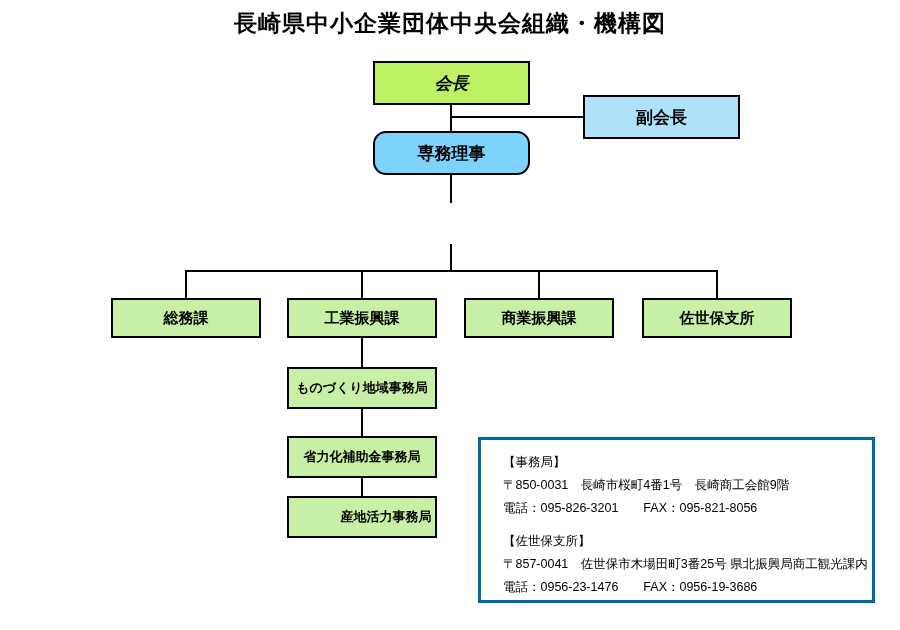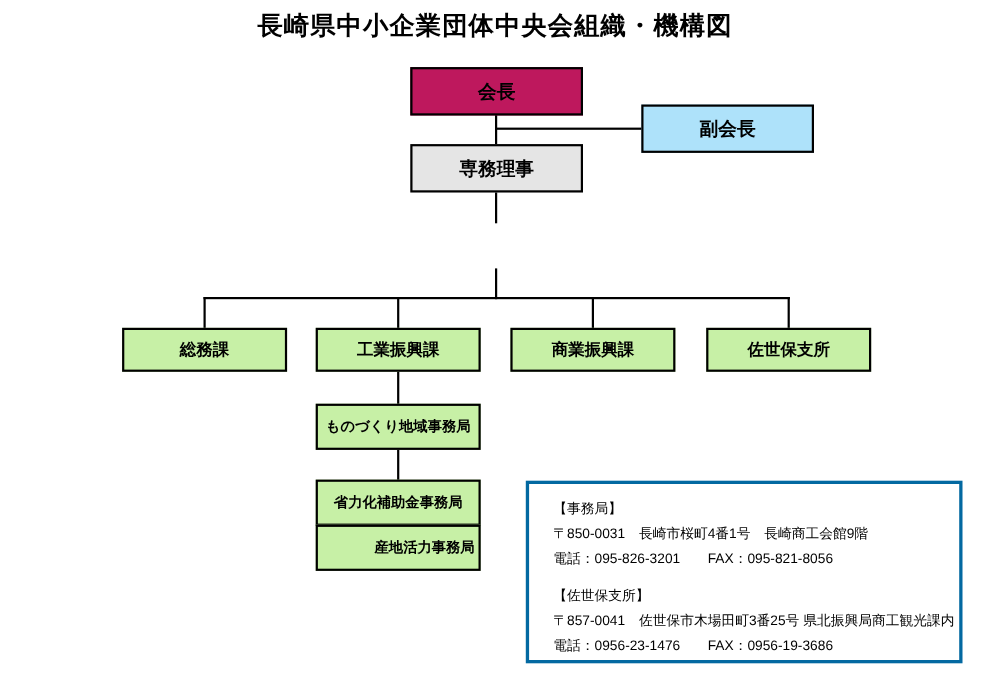--- a/index.html
+++ b/index.html
@@ -32,44 +32,44 @@
     box-sizing: border-box;
     border: 2px solid #000000;
     display: flex;
     align-items: center;
     justify-content: center;
     font-weight: 700;
     text-align: center;
     z-index: 2;
   }
   .box.lv1 { width: 157px; height: 44px; font-size: 17px; }
-  .chairman           { left: 373px; top: 61px;  background: #be185d; }
+  .chairman           { left: 373px; top: 61px;  background: #bef264; font-style: italic; }
   .vice-chairman      { left: 583px; top: 95px;  background: #AEE2FA; }
-  .executive-director { left: 373px; top: 131px; background: #e5e5e5; }
+  .executive-director { left: 373px; top: 131px; background: #7dd3fc; border-radius: 13px; }
   .secretary-general  { left: 373px; top: 201px; background: #FBE2A5; }
   .dept {
     width: 150px; height: 40px;
     top: 298px;
     background: #C7F0A6;
     font-size: 15px;
   }
   .dept-0 { left: 111px; }
   .dept-1 { left: 287px; }
   .dept-2 { left: 464px; }
   .dept-3 { left: 642px; }
   .sub {
     left: 287px;
     width: 150px; height: 42px;
     background: #C7F0A6;
     font-size: 13px;
     text-align: center;
   }
   .sub-0 { top: 367px; }
   .sub-1 { top: 436px; }
-  .sub-2 { top: 477px; padding-left: 48px; }
+  .sub-2 { top: 496px; padding-left: 48px; }
   .line {
     position: absolute;
     background: #000000;
     z-index: 1;
   }
   .line.v { width: 2px; }
   .line.h { height: 2px; }
   .info-box {
     position: absolute;
     box-sizing: border-box;

